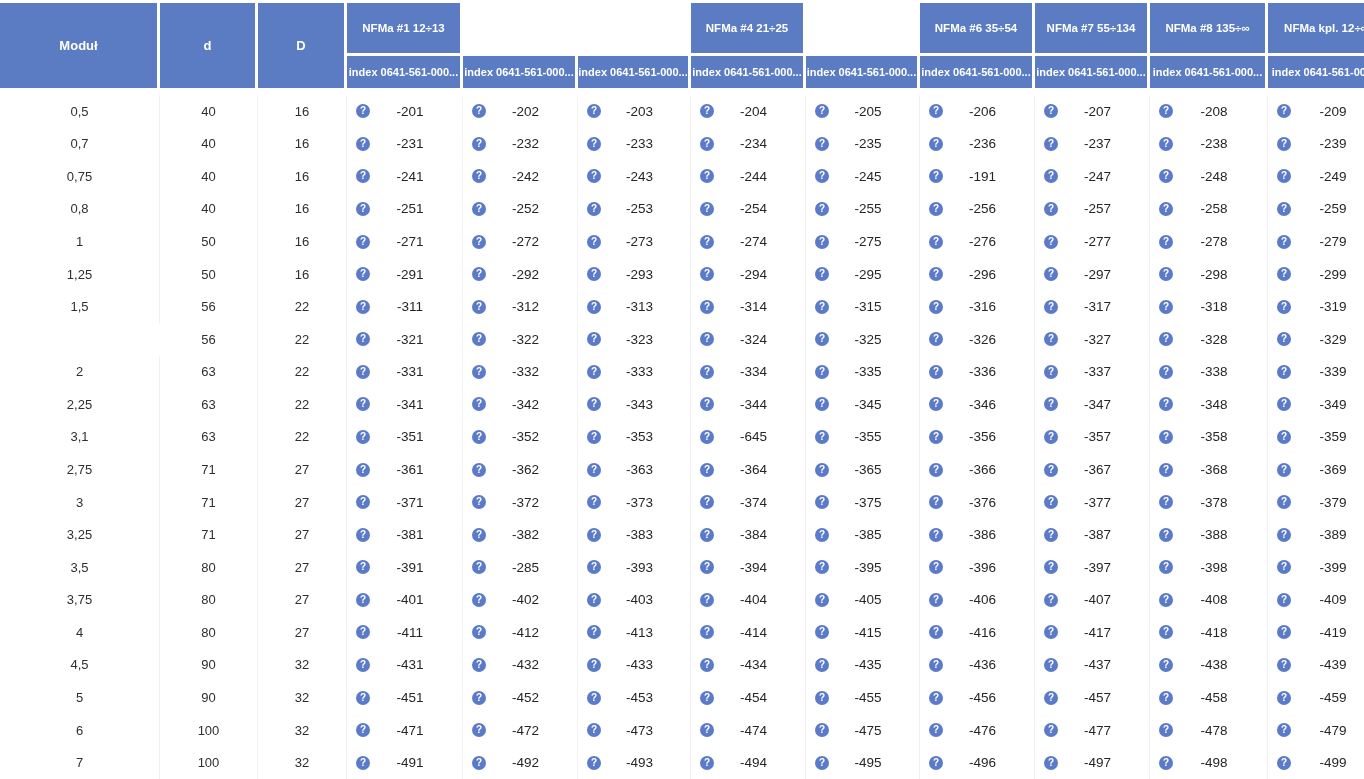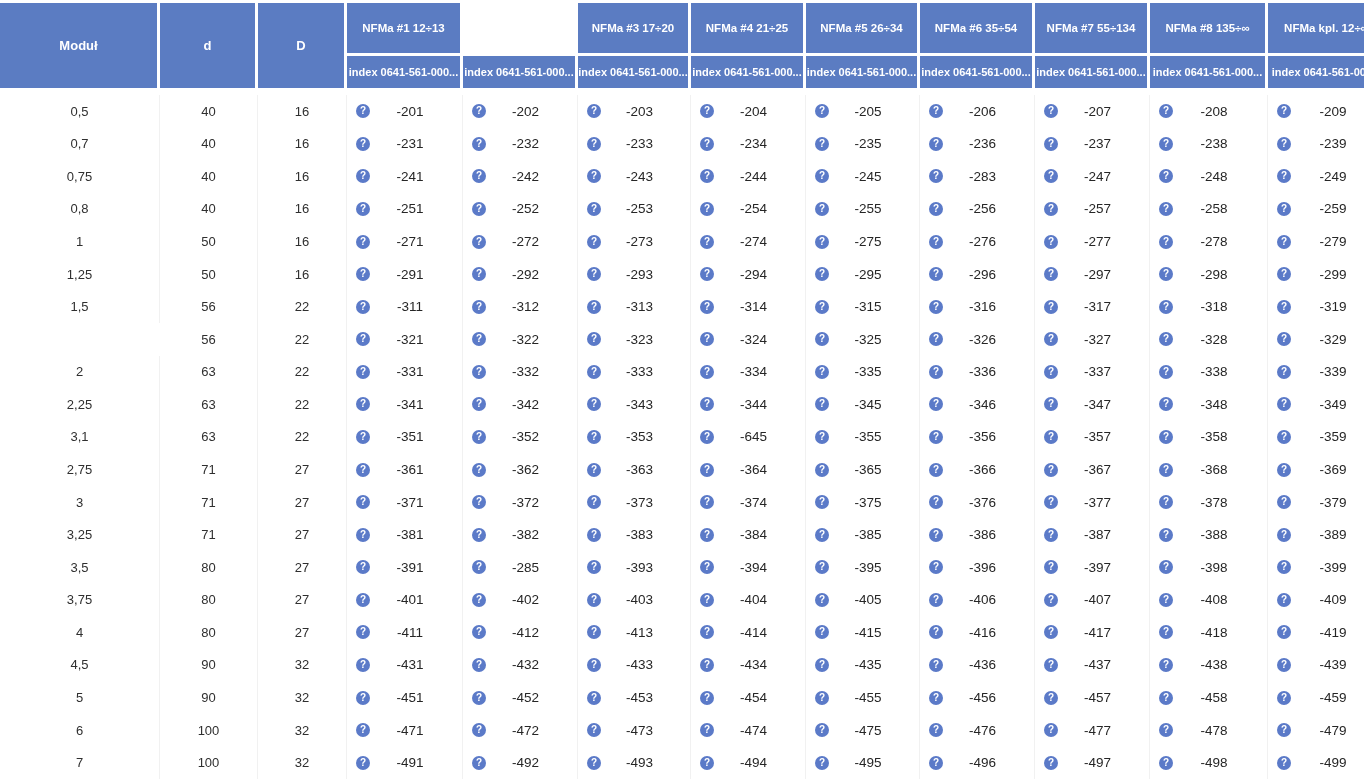--- a/index.html
+++ b/index.html
@@ -62,23 +62,21 @@
 <body>
 
 <div class="screen">
   <div class="tbl">
 
     <div class="hcell merged" style="grid-column:1">Moduł</div>
     <div class="hcell merged" style="grid-column:2">d</div>
     <div class="hcell merged" style="grid-column:3">D</div>
 
     <div class="hcell gname" style="grid-column:4">NFMa #1 12÷13</div>
-    <div class="hcell gname" style="grid-column:6">NFMa #3 17÷20</div>
     <div class="hcell gname" style="grid-column:7">NFMa #4 21÷25</div>
-    <div class="hcell gname" style="grid-column:8">NFMa #5 26÷34</div>
     <div class="hcell gname" style="grid-column:9">NFMa #6 35÷54</div>
     <div class="hcell gname" style="grid-column:10">NFMa #7 55÷134</div>
     <div class="hcell gname" style="grid-column:11">NFMa #8 135÷∞</div>
     <div class="hcell gname" style="grid-column:12">NFMa kpl. 12÷∞</div>
 
     <div class="hcell gindex" style="grid-column:4">index 0641-561-000...</div>
     <div class="hcell gindex" style="grid-column:5">index 0641-561-000...</div>
     <div class="hcell gindex" style="grid-column:6">index 0641-561-000...</div>
     <div class="hcell gindex" style="grid-column:7">index 0641-561-000...</div>
     <div class="hcell gindex" style="grid-column:8">index 0641-561-000...</div>
@@ -183,21 +181,21 @@
       <div class="cell vcell" style="grid-area: 6 / 7;">
         <span class="qicon">?</span>
         <span class="val">-244</span>
       </div>
       <div class="cell vcell" style="grid-area: 6 / 8;">
         <span class="qicon">?</span>
         <span class="val">-245</span>
       </div>
       <div class="cell vcell" style="grid-area: 6 / 9;">
         <span class="qicon">?</span>
-        <span class="val">-283</span>
+        <span class="val">-191</span>
       </div>
       <div class="cell vcell" style="grid-area: 6 / 10;">
         <span class="qicon">?</span>
         <span class="val">-247</span>
       </div>
       <div class="cell vcell" style="grid-area: 6 / 11;">
         <span class="qicon">?</span>
         <span class="val">-248</span>
       </div>
       <div class="cell vcell" style="grid-area: 6 / 12;">

